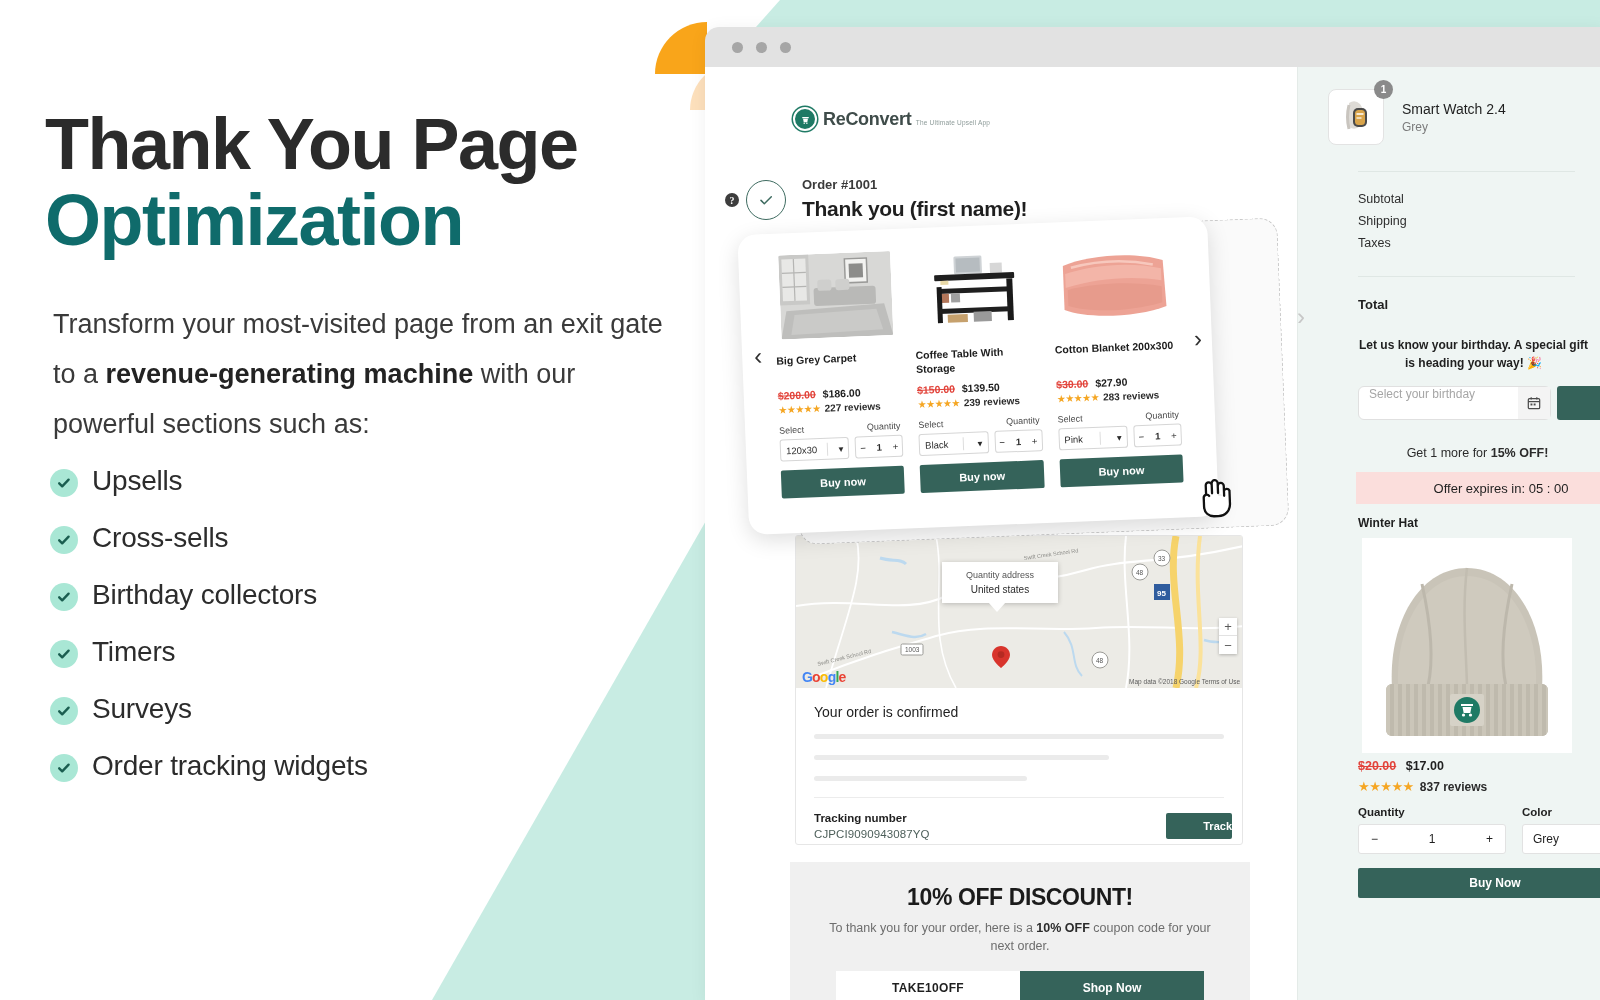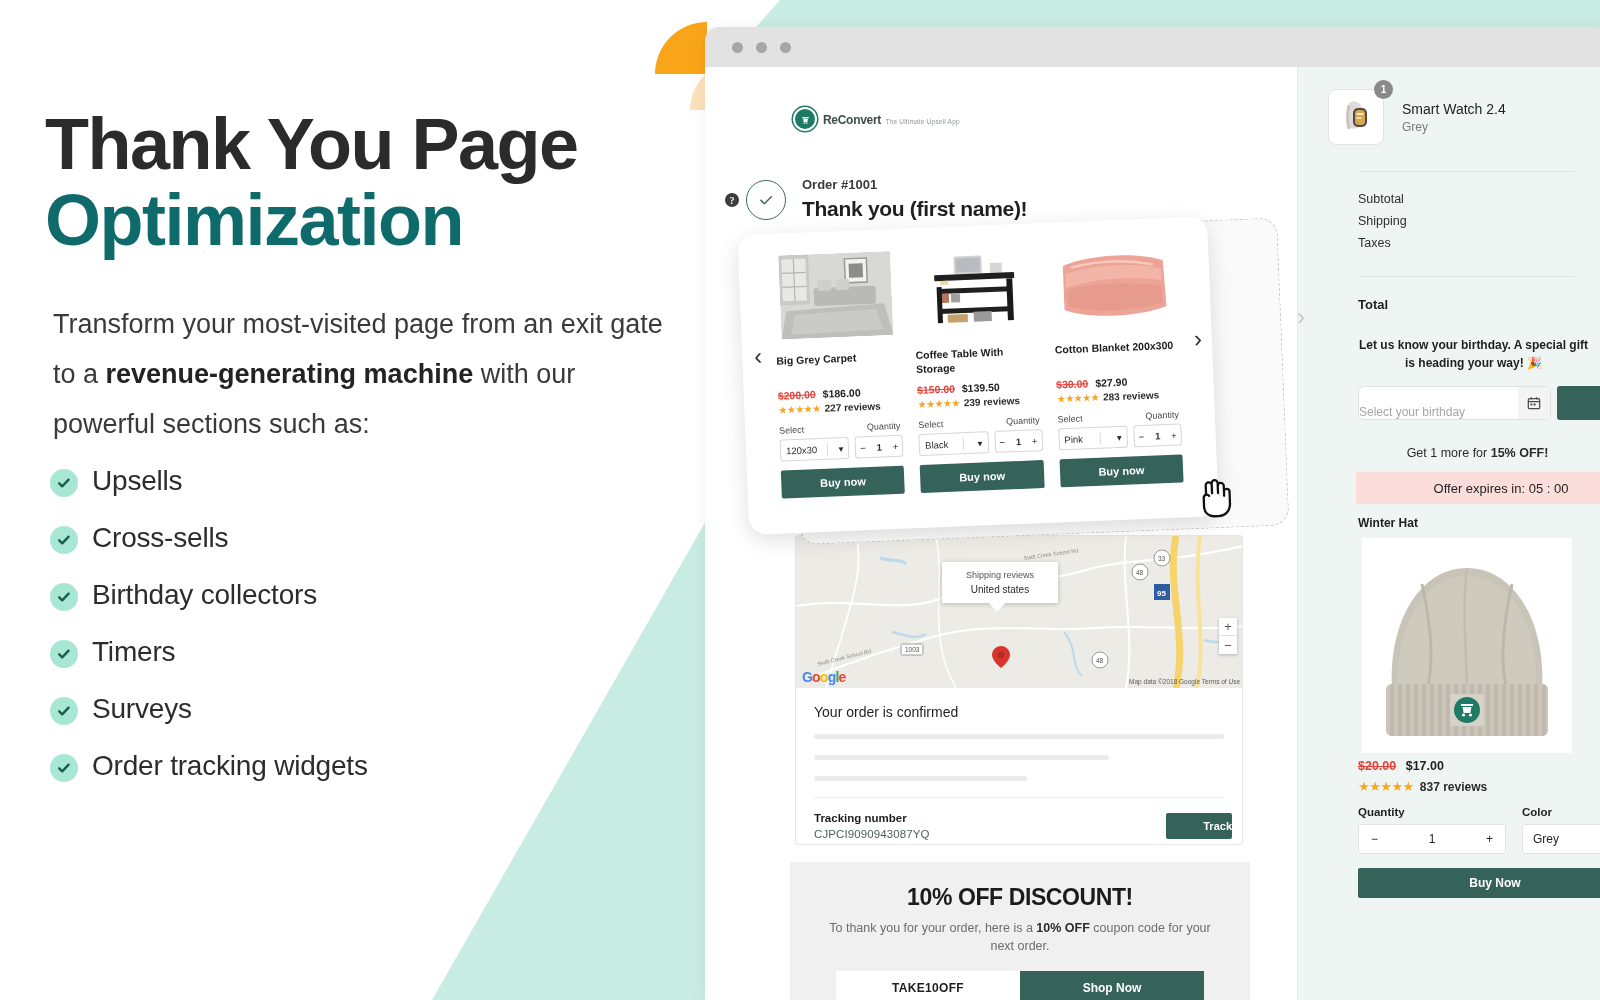--- a/index.html
+++ b/index.html
@@ -81,21 +81,21 @@
 
   
   .brand { position: absolute; left: 88px; top: 40px; display: flex; align-items: center; gap: 6px; }
   .brand-mark {
     width: 24px; height: 24px; border-radius: 50%;
     background: #1f7a65; display:flex; align-items:center; justify-content:center;
     border: 2px solid #ffffff; box-shadow: 0 0 0 1.5px #1f7a65;
   }
   .brand-mark svg { display:block; }
   .brand-text { line-height: 1; }
-  .brand-name { font-size: 12px; font-weight: 600; color: #3f4c4a; letter-spacing:-.3px; }
+  .brand-name { font-size: 18px; font-weight: 600; color: #3f4c4a; letter-spacing:-.3px; }
   .brand-tag { font-size: 6.5px; color: #8c9a98; letter-spacing: .2px; margin-top:2px; }
 
   
   .order-head { position: absolute; left: 20px; top: 98px; display: flex; align-items: flex-start; }
   .q-icon {
     width: 14px; height: 14px; border-radius:50%; background:#3d3d3d; color:#fff;
     font-size: 10px; font-weight: 700; display:flex; align-items:center; justify-content:center;
     margin-top: 28px; margin-right: 7px; font-family:"Liberation Serif", serif;
   }
   .check-circle {
@@ -227,21 +227,21 @@
   .totals { padding-left: 30px; }
   .totals div { font-size: 12.5px; color: #2d2d2d; margin-bottom: 8px; }
   .total-line { padding-left: 30px; font-size: 13px; font-weight: 700; color:#1f1f1f; }
   .bday-msg {
     text-align:center; font-size: 12px; font-weight: 600; color: #1f1f1f;
     line-height: 1.5; margin: 24px 14px 14px; padding-left: 14px;
   }
   .bday-form { display:flex; gap: 6px; padding: 0 0 0 30px; }
   .bday-input {
     width: 200px; height: 34px; background:#fff; border:1px solid #e0e0e0; border-radius: 6px;
-    display:flex; align-items:flex-end; justify-content: space-between; 
+    display:flex; align-items:flex-start; justify-content: space-between; padding-left: 10px;
     font-size: 12px; color: #a6a6a6;
   }
   .cal-btn { width: 32px; height: 32px; background:#f4f4f4; display:flex; align-items:center; justify-content:center; }
   .bday-submit { width: 50px; height: 34px; background:#35635a; border:none; border-radius:3px; cursor:pointer; }
   .upsell-note { text-align:center; font-size: 12.5px; color: #2b2b2b; margin: 26px 0 12px 22px; }
   .upsell-note b { font-weight: 700; }
   .timer-bar {
     margin-left: 28px; width: 290px; height: 32px; background:#fbdedc;
     display:flex; align-items:center; justify-content:center;
     font-size: 13px; color: #1f1f1f; font-weight: 500;
@@ -555,21 +555,21 @@
               <circle cx="366" cy="22" r="8" fill="#fff" stroke="#9a9a96"></circle>
               <text x="362" y="25" font-size="6.5" fill="#555" font-family="Liberation Sans, sans-serif">33</text>
               <circle cx="344" cy="36" r="8" fill="#fff" stroke="#9a9a96"></circle>
               <text x="340" y="39" font-size="6.5" fill="#555" font-family="Liberation Sans, sans-serif">48</text>
               <circle cx="304" cy="124" r="8" fill="#fff" stroke="#9a9a96"></circle>
               <text x="300" y="127" font-size="6.5" fill="#555" font-family="Liberation Sans, sans-serif">48</text>
               <path d="M358 48 h16 v16 h-16 z" fill="#2f5c9e"></path>
               <text x="361" y="60" font-size="8" fill="#fff" font-weight="bold" font-family="Liberation Sans, sans-serif">95</text>
             </svg>
             <div class="map-bubble">
-              <div class="b-l1">Shipping reviews</div>
+              <div class="b-l1">Quantity address</div>
               <div class="b-l2">United states</div>
             </div>
             <span class="map-pin">
               <svg width="18" height="22" viewBox="0 0 18 22">
                   <path d="M9 0C4 0 0 4 0 9c0 6 9 13 9 13s9-7 9-13c0-5-4-9-9-9z" fill="#d8342c"></path>
                   <circle cx="9" cy="8.6" r="3.4" fill="#b52a22"></circle>
                 </svg>
             </span>
             <div class="map-zoom">
               <div>+</div>

